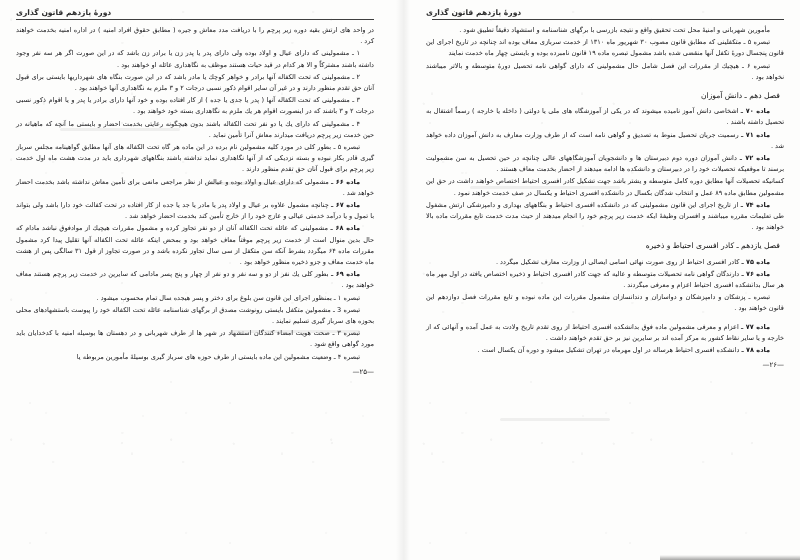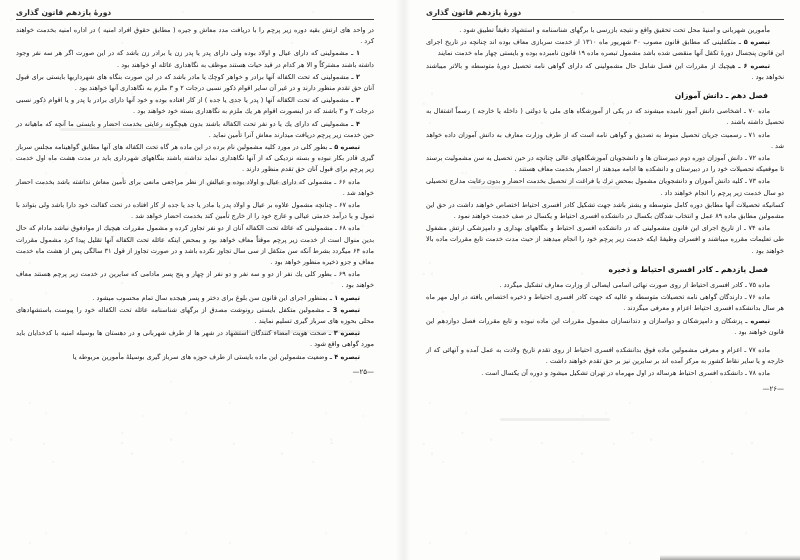--- a/index.html
+++ b/index.html
@@ -117,30 +117,30 @@
     -webkit-font-smoothing: none;
   }
 
   .para {
     margin: 0 0 1px 0;
     text-indent: 14px;
   }
   .para.cont { text-indent: 0; }
 
   .art-num {
-    font-weight: 400;
+    font-weight: 700;
     letter-spacing: .1px;
   }
-  .note-num { font-weight: 700; }
+  .note-num { font-weight: 400; }
 
   .chapter-head {
-    margin: 7px 16px 5px 0;
+    margin: 7px 4px 5px 0;
     text-align: left;
     font-size: 7.6px;
-    font-weight: 700;
+    font-weight: 400;
     letter-spacing: .3px;
     color: #111;
     text-indent: 0;
   }
 
   .blank-gap { height: 6px; }
 
   .folio {
     text-align: center;
     font-size: 7px;
@@ -178,21 +178,20 @@
         <p class="para"><span class="note-num">تبصره ۶ ـ</span> <span>هیچیك از مقررات این فصل شامل حال مشمولینی كه دارای گواهی نامه تحصیل دورهٔ متوسطه و بالاتر میباشند نخواهد بود .</span></p>
 
         <div class="chapter-head">فصل دهم ـ دانش آموزان</div>
 
         <p class="para"><span class="art-num">ماده ۷۰ ـ</span> <span>اشخاصی دانش آموز نامیده میشوند كه در یكی از آموزشگاه های ملی یا دولتی ( داخله یا خارجه ) رسماً اشتغال به تحصیل داشته باشند .</span></p>
 
         <p class="para"><span class="art-num">ماده ۷۱ ـ</span> <span>رسمیت جریان تحصیل منوط به تصدیق و گواهی نامه است كه از طرف وزارت معارف به دانش آموزان داده خواهد شد .</span></p>
 
         <p class="para"><span class="art-num">ماده ۷۲ ـ</span> <span>دانش آموزان دوره دوم دبیرستان ها و دانشجویان آموزشگاههای عالی چنانچه در حین تحصیل به سن مشمولیت برسند تا موقعیكه تحصیلات خود را در دبیرستان و دانشكده ها ادامه میدهند از احضار بخدمت معاف هستند .</span></p>
 
-        <p class="para"><span class="art-num">ماده ۷۳ ـ</span> <span>كلیه دانش آموزان و دانشجویان مشمول بمحض ترك یا فراغت از تحصیل بخدمت احضار و بدون رعایت مدارج تحصیلی دو سال خدمت زیر پرچم را انجام خواهند داد .</span></p>
 
 
         <p class="para cont"><span>كسانیكه تحصیلات آنها مطابق دوره كامل متوسطه و یشتر باشد جهت تشكیل كادر افسری احتیاط اختصاص خواهند داشت در حق این مشمولین مطابق ماده ۸۹ عمل و انتخاب شدگان بكسال در دانشكده افسری احتیاط و یكسال در صف خدمت خواهند نمود .</span></p>
 
         <p class="para"><span class="art-num">ماده ۷۴ ـ</span> <span>از تاریخ اجرای این قانون مشمولینی كه در دانشكده افسری احتیاط و بنگاههای بهداری و دامپزشكی ارتش مشغول طی تعلیمات مقرره میباشند و افسران وظیفهٔ ایكه خدمت زیر پرچم خود را انجام میدهند از حیث مدت خدمت تابع مقررات ماده بالا خواهند بود .</span></p>
 
         <div class="chapter-head">فصل یازدهم ـ كادر افسری احتیاط و ذخیره</div>
 
         <p class="para"><span class="art-num">ماده ۷۵ ـ</span> <span>كادر افسری احتیاط از روی صورت نهائی اسامی ایصالی از وزارت معارف تشكیل میگردد .</span></p>
 

